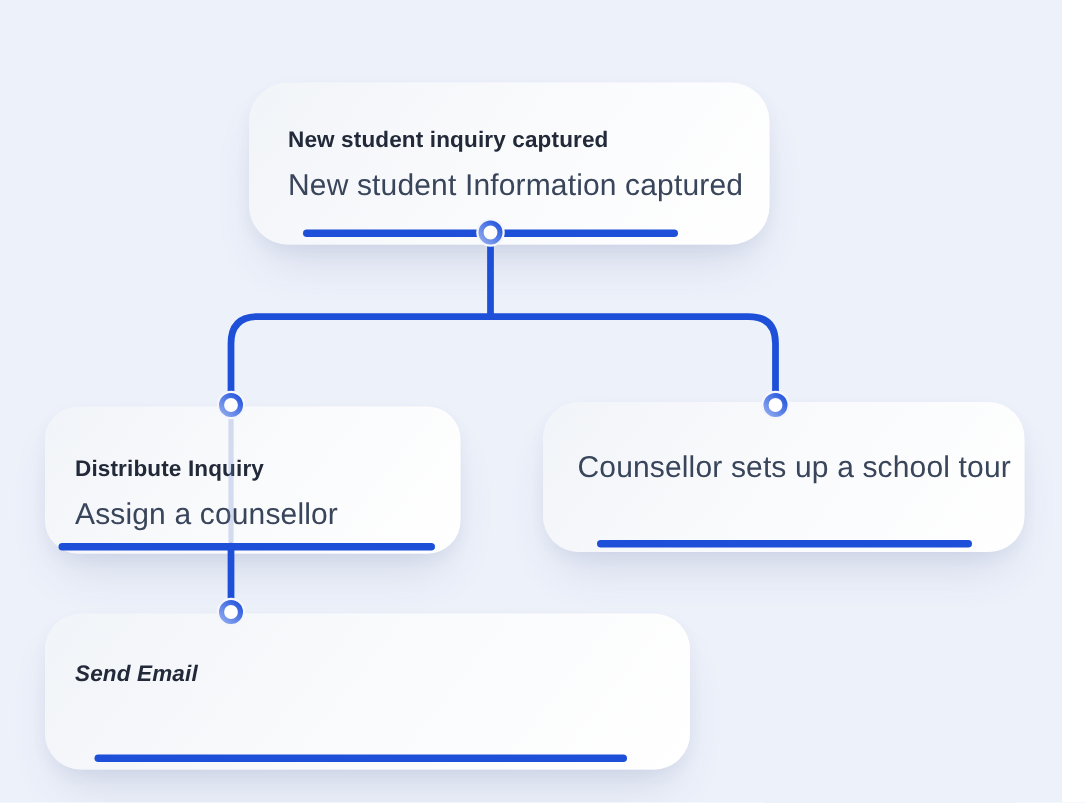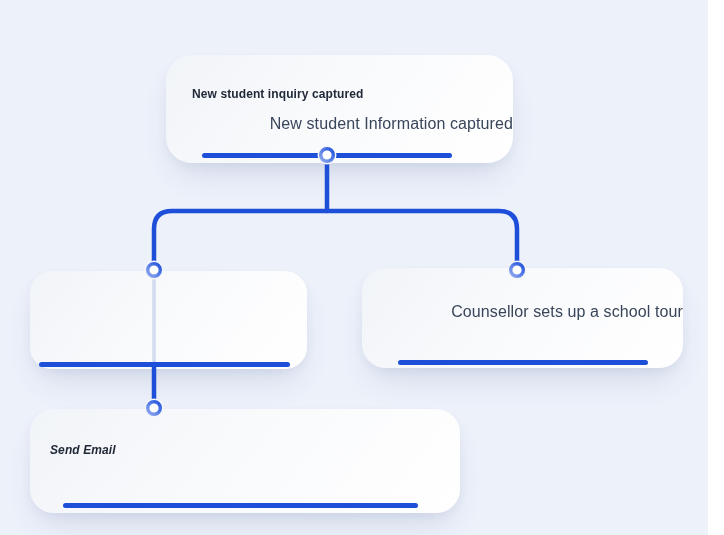--- a/index.html
+++ b/index.html
@@ -23,35 +23,34 @@
     background: #ffffff;
   }
   .node {
     position: absolute;
     background: linear-gradient(128deg, #f1f4f8 0%, #f9fafc 45%, #ffffff 100%);
     box-shadow: 0 18px 32px -10px rgba(52, 72, 131, 0.16),
                 0 4px 10px rgba(52, 72, 131, 0.05);
     border-radius: 24px;
   }
   .node-title {
-    font-size: 12px;
+    font-size: 15px;
     font-weight: bold;
     color: var(--title-color, #222a39);
     line-height: 30px;
     letter-spacing: 0.1px;
     white-space: nowrap;
   }
   .node-subtitle {
-    font-size: 16px;
+    font-size: 20px;
     font-weight: normal;
     color: var(--subtitle-color, #39455a);
     line-height: 30px;
     letter-spacing: 0.1px;
     white-space: nowrap;
-    text-align: right;
   }
   .node-bar {
     position: absolute;
     height: 5px;
     border-radius: 3px;
     background: var(--accent, #1d4fd8);
   }
   
   #node1 { left: 166px; top: 55px;  width: 347px; height: 108px; border-radius: 26px; }
   #node1 .node-content { padding: 24px 0 0 26px; }
@@ -88,20 +87,24 @@
 
   <div class="node" id="node1" data-interactable="true">
     <div class="node-content">
       <div class="node-title" data-interactable="false">New student inquiry captured</div>
       <div class="node-subtitle" data-interactable="false">New student Information captured</div>
     </div>
     <div class="node-bar" data-interactable="false"></div>
   </div>
 
   <div class="node" id="node2" data-interactable="true">
+    <div class="node-content">
+      <div class="node-title" data-interactable="false">Distribute Inquiry</div>
+      <div class="node-subtitle" data-interactable="false">Assign a counsellor</div>
+    </div>
     <div class="node-bar" data-interactable="false"></div>
   </div>
 
   <div class="node" id="node3" data-interactable="true">
     <div class="node-content">
       <div class="node-subtitle" data-interactable="false">Counsellor sets up a school tour</div>
     </div>
     <div class="node-bar" data-interactable="false"></div>
   </div>
 

